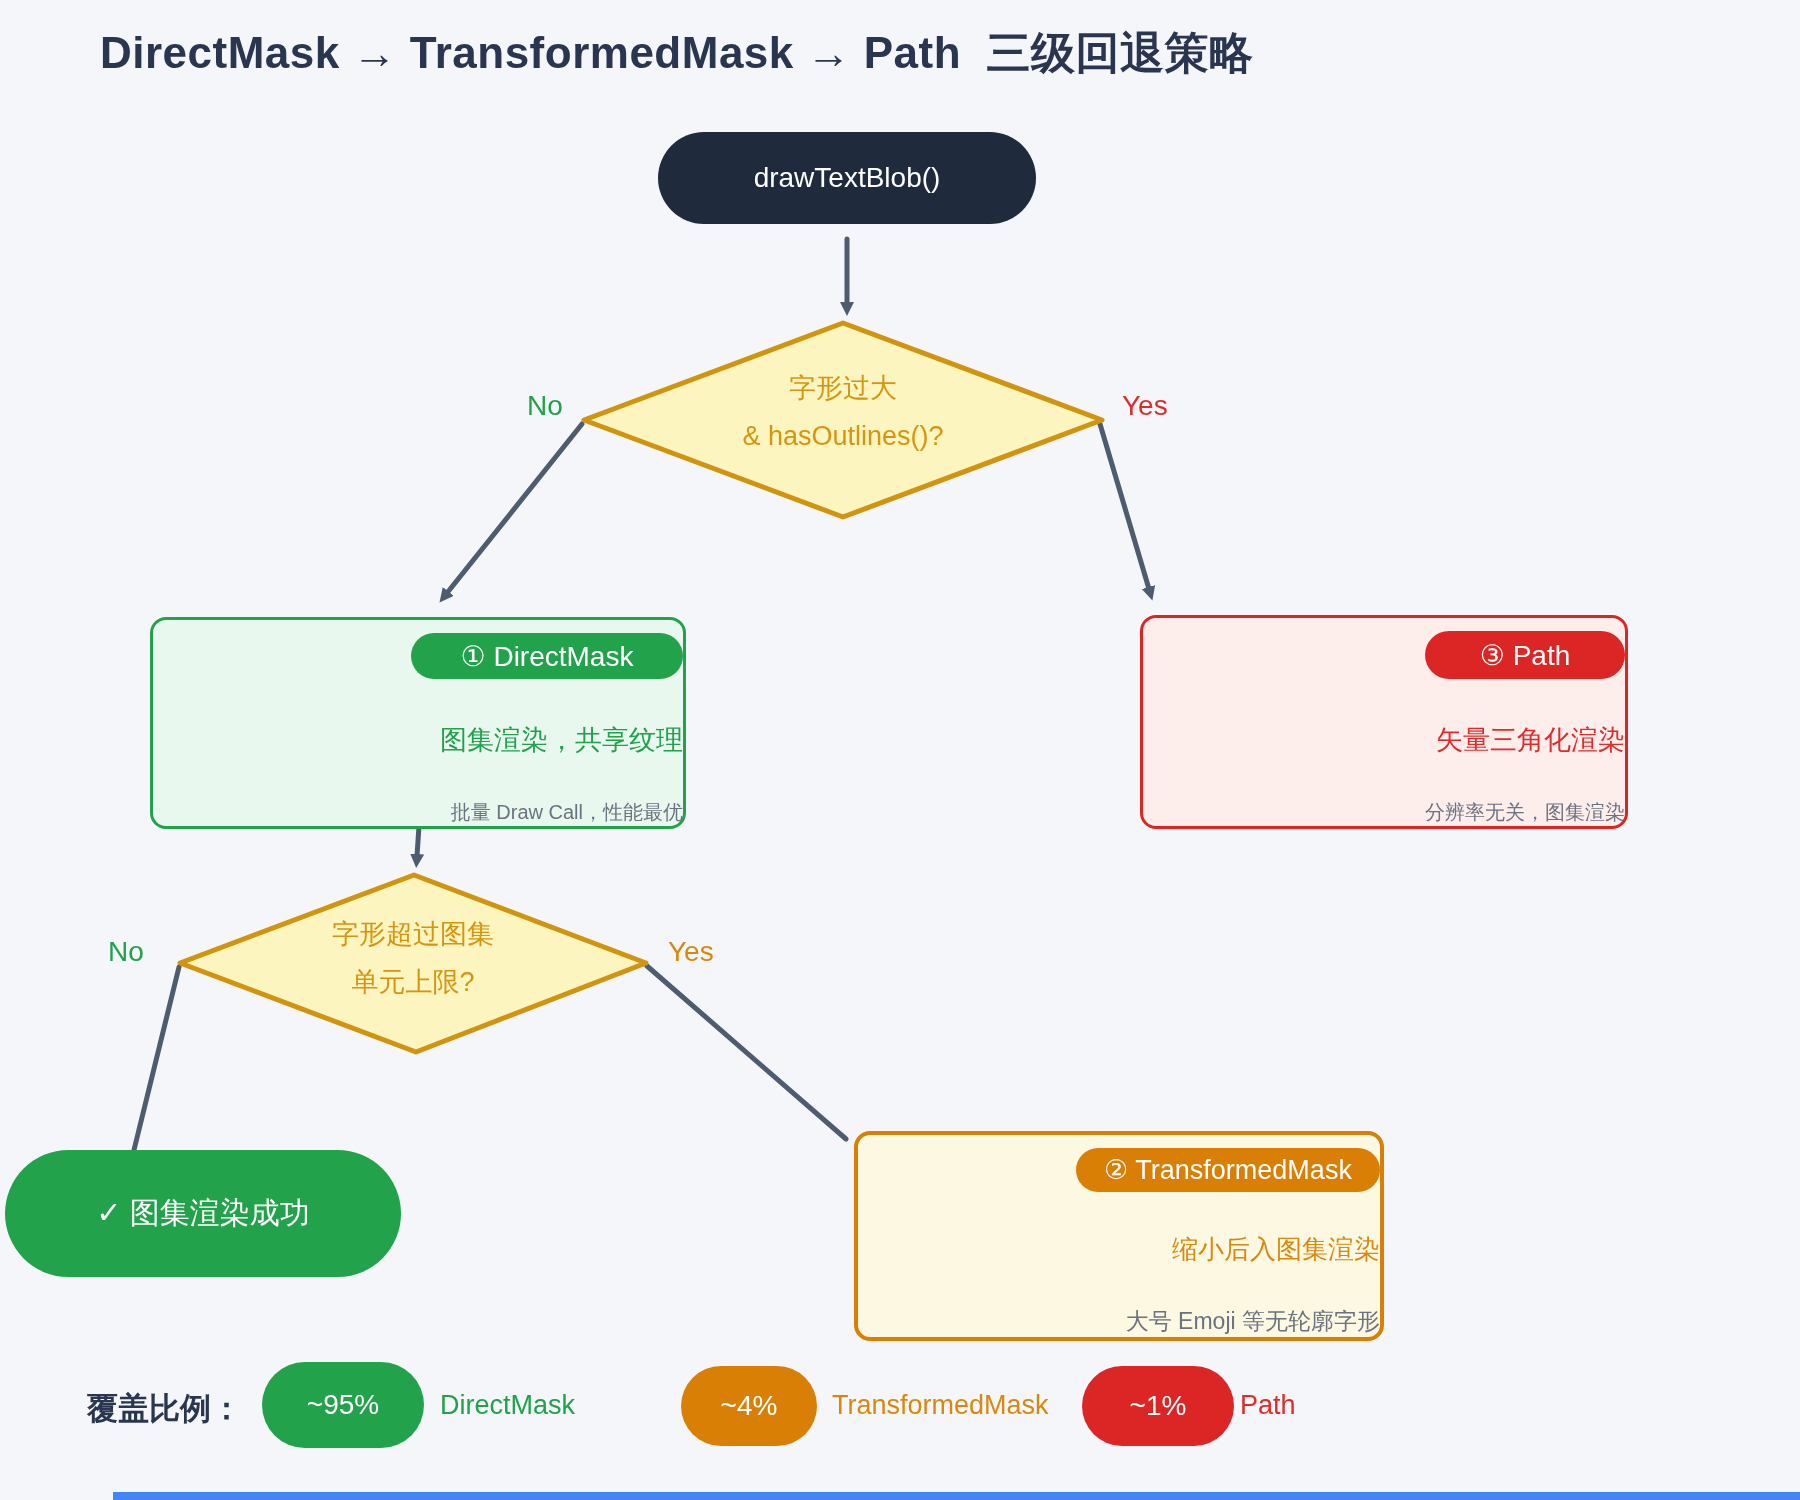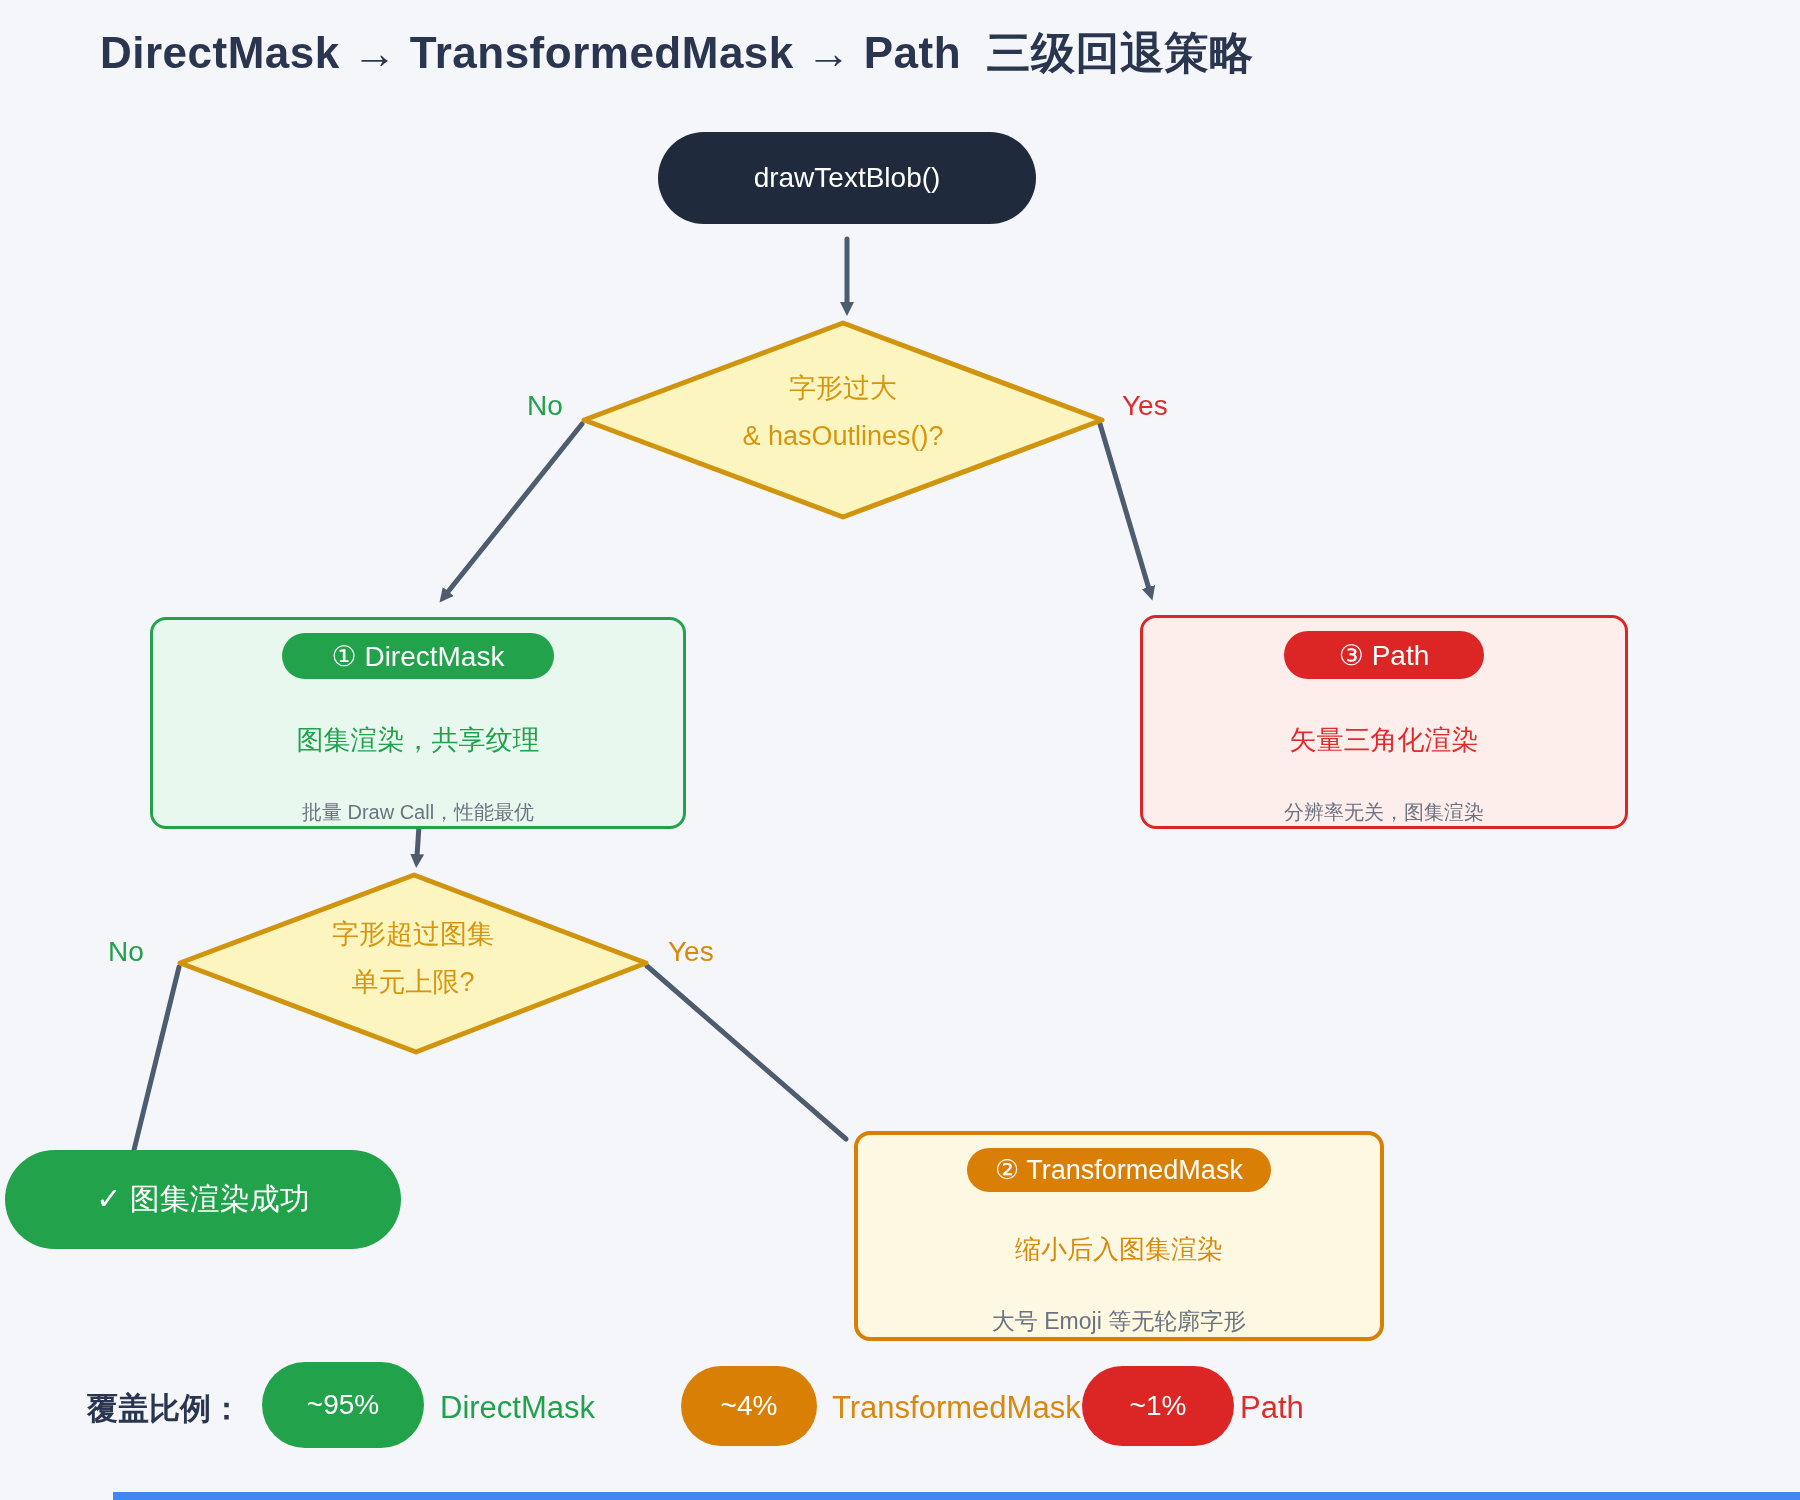--- a/index.html
+++ b/index.html
@@ -61,21 +61,21 @@
   .d1-label { left: 643px; top: 364px; width: 400px; }
   .d2-label { left: 213px; top: 910px; width: 400px; }
   .branch-label { font-size: 28px; font-weight: 500; }
   .no-label  { color: var(--green-text); }
   .yes-red   { color: var(--red-text); }
   .yes-orange{ color: var(--orange-text); }
   .node-box {
     border-radius: 16px;
     display: flex;
     flex-direction: column;
-    align-items: center;
+    align-items: flex-end;
     gap: 28px;
   }
   .box-green {
     left: 150px; top: 617px; width: 530px; height: 206px;
     background: var(--green-light);
     border: 3px solid var(--green);
   }
   .box-red {
     left: 1140px; top: 615px; width: 482px; height: 208px;
     background: var(--red-light);
@@ -92,35 +92,35 @@
   .badge-red    { width: 200px; height: 94px; background: var(--red); }
   .badge-orange { width: 304px; height: 86px; background: var(--orange); font-size: 27px; }
   .box-subtitle { margin-top: 15px; font-size: 27px; font-weight: 500; }
   .sub-green  { color: var(--green-text); }
   .sub-red    { color: var(--red-text); }
   .sub-orange { color: var(--orange-text); margin-top: 12px; font-size: 26px; }
   .box-note { margin-top: 13px; font-size: 20px; color: var(--gray-text); }
   .note-orange { font-size: 23px; margin-top: 11px; }
   .success-pill {
     left: 5px; top: 1150px;
-    width: 396px; height: 99px;
+    width: 396px; height: 127px;
     background: var(--green);
     font-size: 30px;
   }
   .legend-title {
     left: 87px; top: 1388px;
     font-size: 31px;
     font-weight: 600;
     color: var(--ink);
   }
   .legend-pill { font-size: 28px; }
   .legend-pill-green  { left: 262px; top: 1362px; width: 162px; height: 86px; background: var(--green); }
   .legend-pill-orange { left: 681px; top: 1366px; width: 136px; height: 80px; background: var(--orange); }
   .legend-pill-red    { left: 1082px; top: 1366px; width: 152px; height: 80px; background: var(--red); }
-  .legend-label { font-size: 31px; font-weight: 500; top: 1390px; }
+  .legend-label { font-size: 27px; font-weight: 500; top: 1390px; }
   .legend-label-green  { left: 440px;  color: var(--green-text); }
   .legend-label-orange { left: 832px;  color: var(--orange-text); }
   .legend-label-red    { left: 1240px; color: var(--red-text); }
   .bottom-bar {
     left: 113px; bottom: 0;
     width: 1687px; height: 8px;
     background: var(--scrollbar-blue);
   }
 </style>
 </head>

